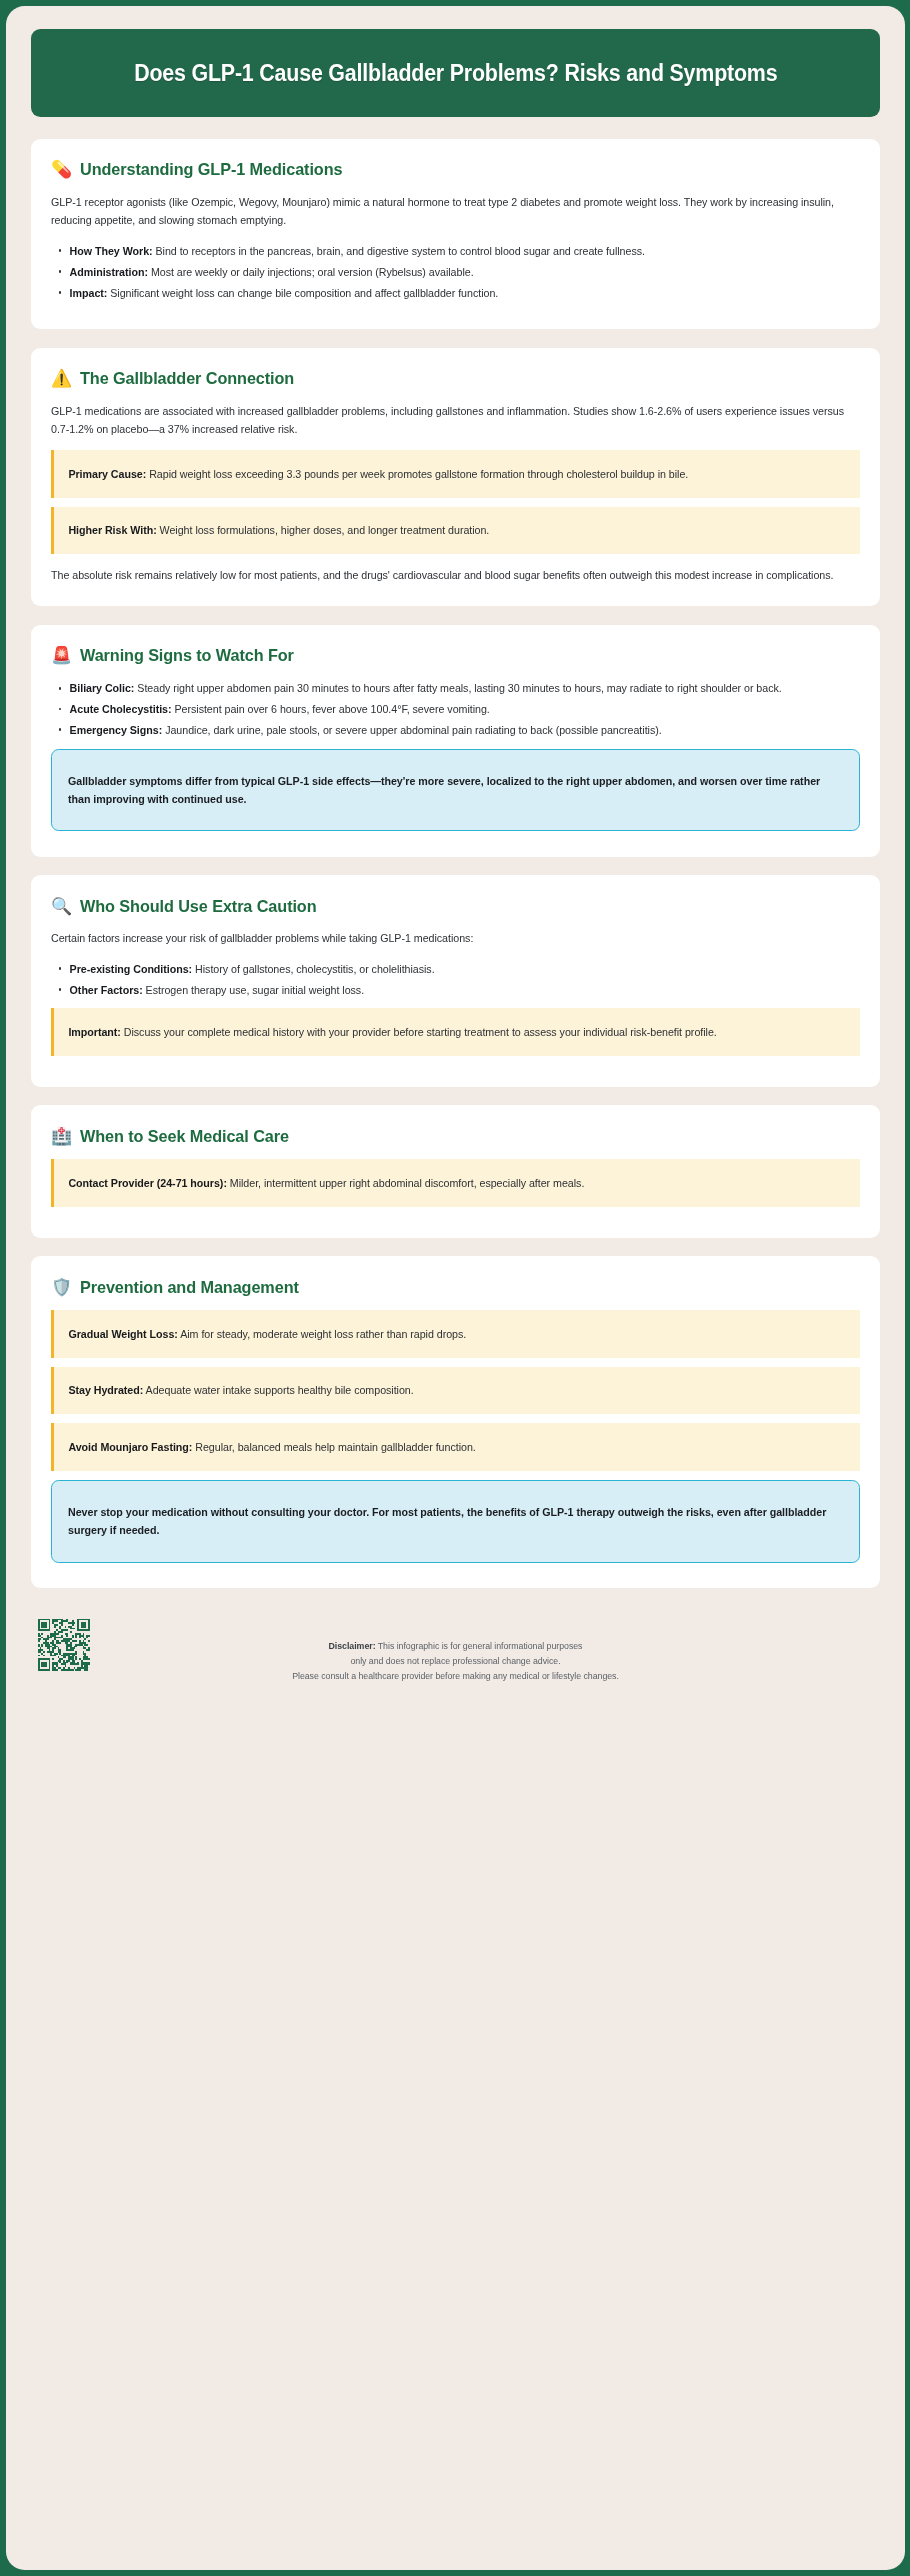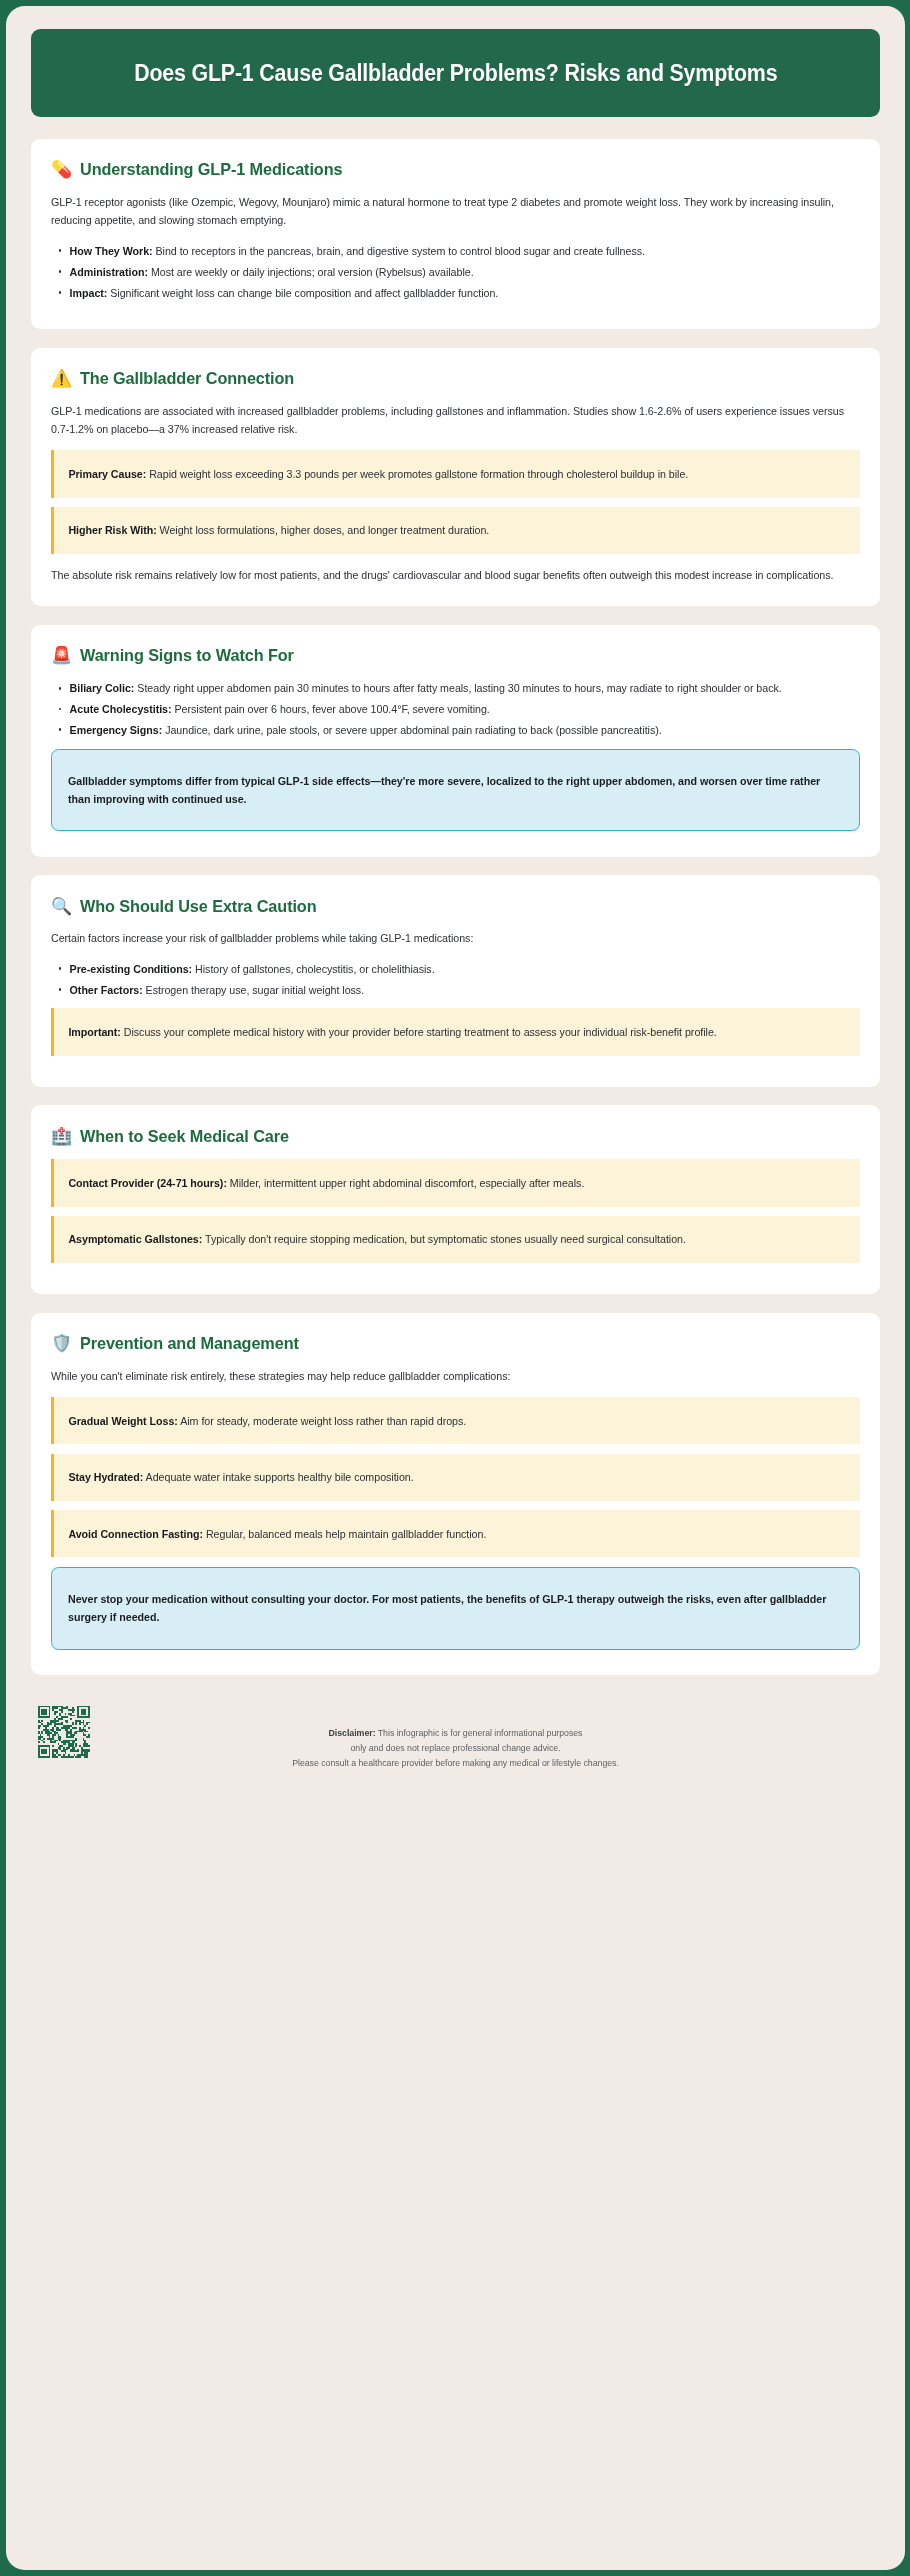--- a/index.html
+++ b/index.html
@@ -225,31 +225,29 @@
               <li><span class="b">Other Factors:</span><span> Estrogen therapy use, sugar initial weight loss.</span></li>
             </ul>
             <div class="callout-amber"><span class="b">Important:</span><span> Discuss your complete medical history with your provider before starting treatment to assess your individual risk-benefit profile.</span></div>
           </div>
           <div class="card">
             <div class="sec-head">
               <span class="sec-icon">🏥</span>
               <span class="sec-title">When to Seek Medical Care</span>
             </div>
             <div class="callout-amber"><span class="b">Contact Provider (24-71 hours):</span><span> Milder, intermittent upper right abdominal discomfort, especially after meals.</span></div>
-            <div class="callout-amber"><span class="b">Asymptomatic Gallstones:</span><span> Typically don't require stopping medication, but symptomatic stones usually need surgical consultation.</span></div>
           </div>
           <div class="card">
             <div class="sec-head">
               <span class="sec-icon">🛡️</span>
               <span class="sec-title">Prevention and Management</span>
             </div>
-            <p class="para">While you can't eliminate risk entirely, these strategies may help reduce gallbladder complications:</p>
             <div class="callout-amber"><span class="b">Gradual Weight Loss:</span><span> Aim for steady, moderate weight loss rather than rapid drops.</span></div>
             <div class="callout-amber"><span class="b">Stay Hydrated:</span><span> Adequate water intake supports healthy bile composition.</span></div>
-            <div class="callout-amber"><span class="b">Avoid Connection Fasting:</span><span> Regular, balanced meals help maintain gallbladder function.</span></div>
+            <div class="callout-amber"><span class="b">Avoid Mounjaro Fasting:</span><span> Regular, balanced meals help maintain gallbladder function.</span></div>
             <div class="callout-blue"><span>Never stop your medication without consulting your doctor. For most patients, the benefits of GLP-1 therapy outweigh the risks, even after gallbladder surgery if needed.</span></div>
           </div>
         </div>
 
       <div class="footer">
         <div class="qr" id="qr-host">
             <i></i>
             <i></i>
             <i></i>
             <i></i>

